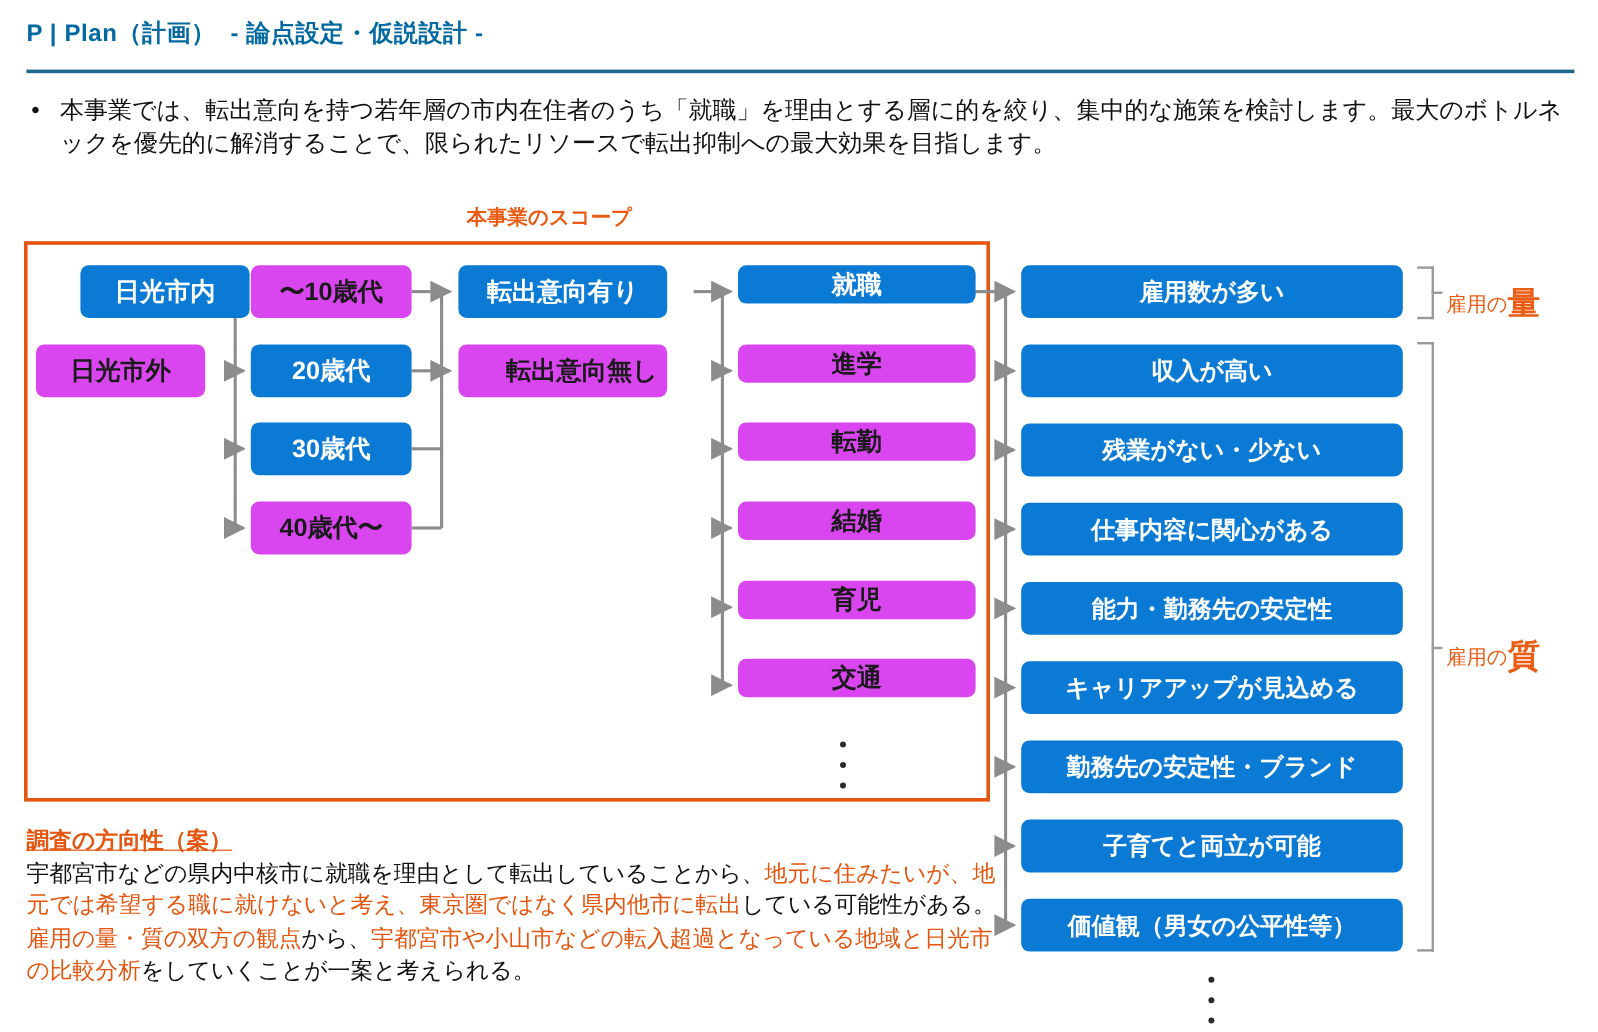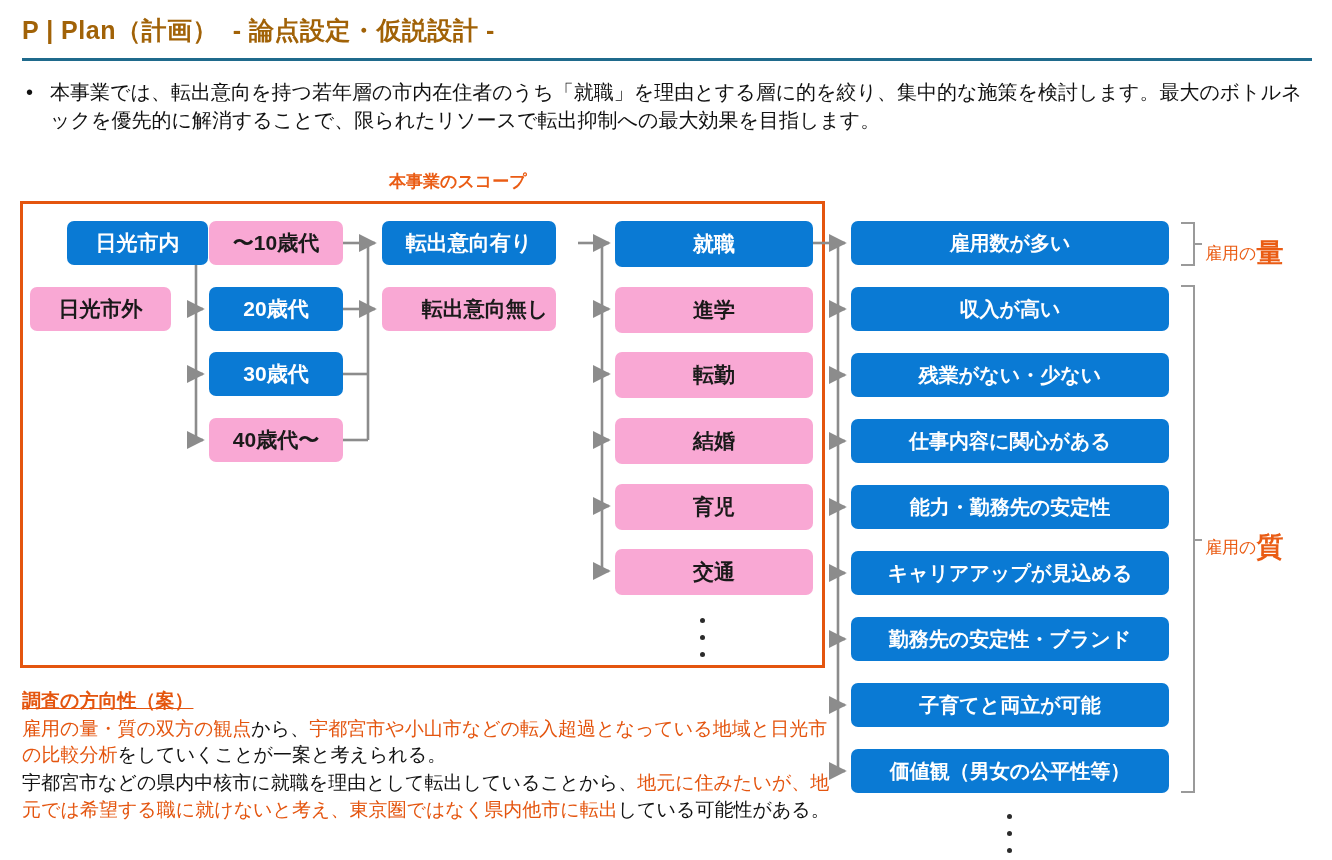--- a/index.html
+++ b/index.html
@@ -7,22 +7,22 @@
     width:1332px;height:860px;
     background:#ffffff;
     font-family:"Liberation Sans","DejaVu Sans",sans-serif;
     color:#1a1a1a;
     overflow:hidden;
     position:relative;
   }
   
   .page-title{
     position:absolute;left:22px;top:14px;
-    font-size:25px;font-weight:bold;letter-spacing:.5px;
-    color:#a16207;white-space:pre;
+    font-size:20px;font-weight:bold;letter-spacing:.5px;
+    color:#0369a1;white-space:pre;
   }
   .title-rule{
     position:absolute;left:22px;top:58px;width:1290px;height:3px;
     background:#1f6a8c;
   }
   
   .lead{
     position:absolute;left:22px;top:78px;width:1295px;
     font-size:20px;line-height:1.42;color:#111;
   }
@@ -43,27 +43,27 @@
 
   
   .node{
     position:absolute;box-sizing:border-box;
     border-radius:7px;
     display:flex;align-items:center;justify-content:center;
     font-weight:bold;text-align:center;
     white-space:nowrap;
   }
   .node.blue{background:#0a7ad4;color:#ffffff;}
-  .node.gray{background:#f9a8d4;color:#1a1a1a;}
+  .node.gray{background:#d946ef;color:#1a1a1a;}
 
   
   .c1{width:141px;height:44px;font-size:21px;}
   .c2{width:134px;height:44px;font-size:21px;}
   .c3{width:174px;height:44px;font-size:21px;}
-  .c4{width:198px;height:46px;font-size:21px;}
+  .c4{width:198px;height:32px;font-size:21px;}
   .c5{width:318px;height:44px;font-size:20px;}
 
   
   .wires{position:absolute;left:0;top:0;width:1332px;height:860px;pointer-events:none;}
 
   
   .dots{
     position:absolute;display:flex;flex-direction:column;
     align-items:center;justify-content:space-between;
     font-size:0;
@@ -196,15 +196,15 @@
 </div>
 
 <div class="brk" style="left:1181px;top:285px;width:14px;height:508px;"></div>
 <div class="brk-tick" style="left:1193px;top:539px;"></div>
 <div class="side-label" style="left:1205px;top:529px;">
   <span>雇用の</span><b>質</b>
 </div>
 
 <div class="note">
   <div class="note-title">調査の方向性（案）</div>
+  <div class="note-body"><span>宇都宮市などの県内中核市に就職を理由として転出していることから、</span><span class="or">地元に住みたいが、地元では希望する職に就けないと考え、東京圏ではなく県内他市に転出</span><span>している可能性がある。</span></div>
   <div class="note-body"><span class="or">雇用の量・質の双方の観点</span><span>から、</span><span class="or">宇都宮市や小山市などの転入超過となっている地域と日光市の比較分析</span><span>をしていくことが一案と考えられる。</span></div>
-  <div class="note-body"><span>宇都宮市などの県内中核市に就職を理由として転出していることから、</span><span class="or">地元に住みたいが、地元では希望する職に就けないと考え、東京圏ではなく県内他市に転出</span><span>している可能性がある。</span></div>
 </div>
 
 </body></html>

